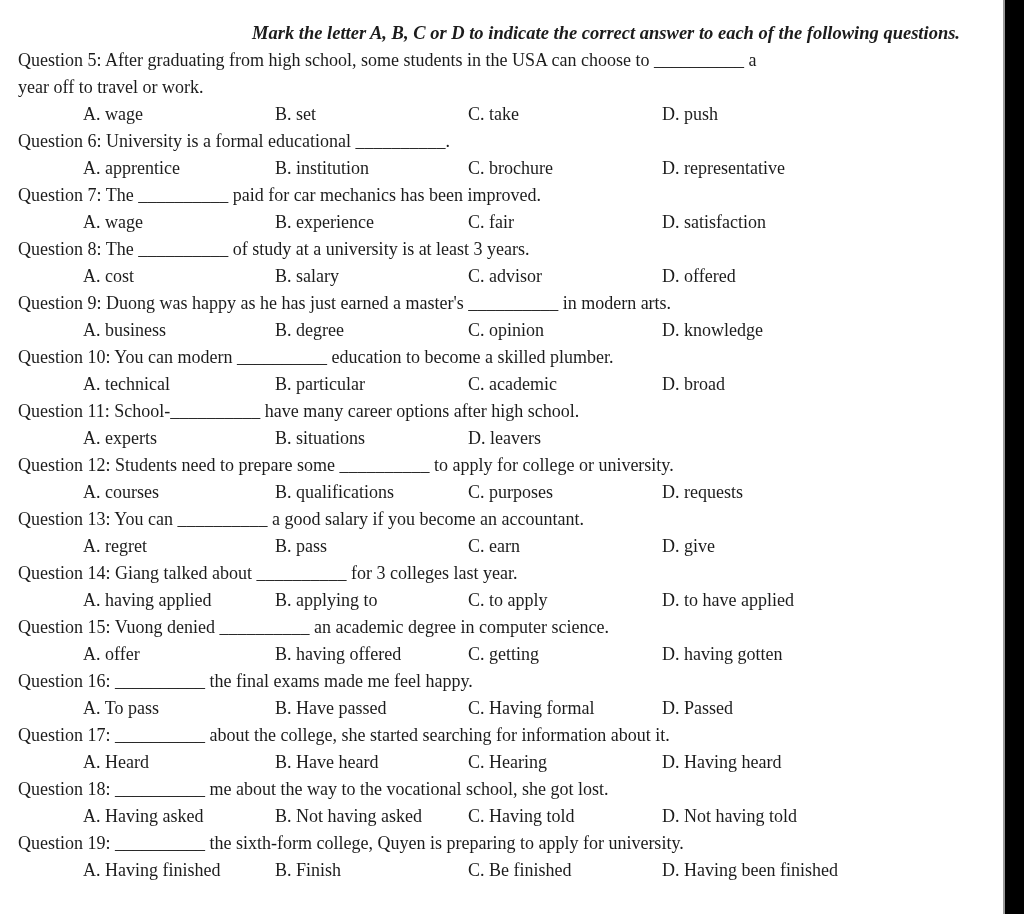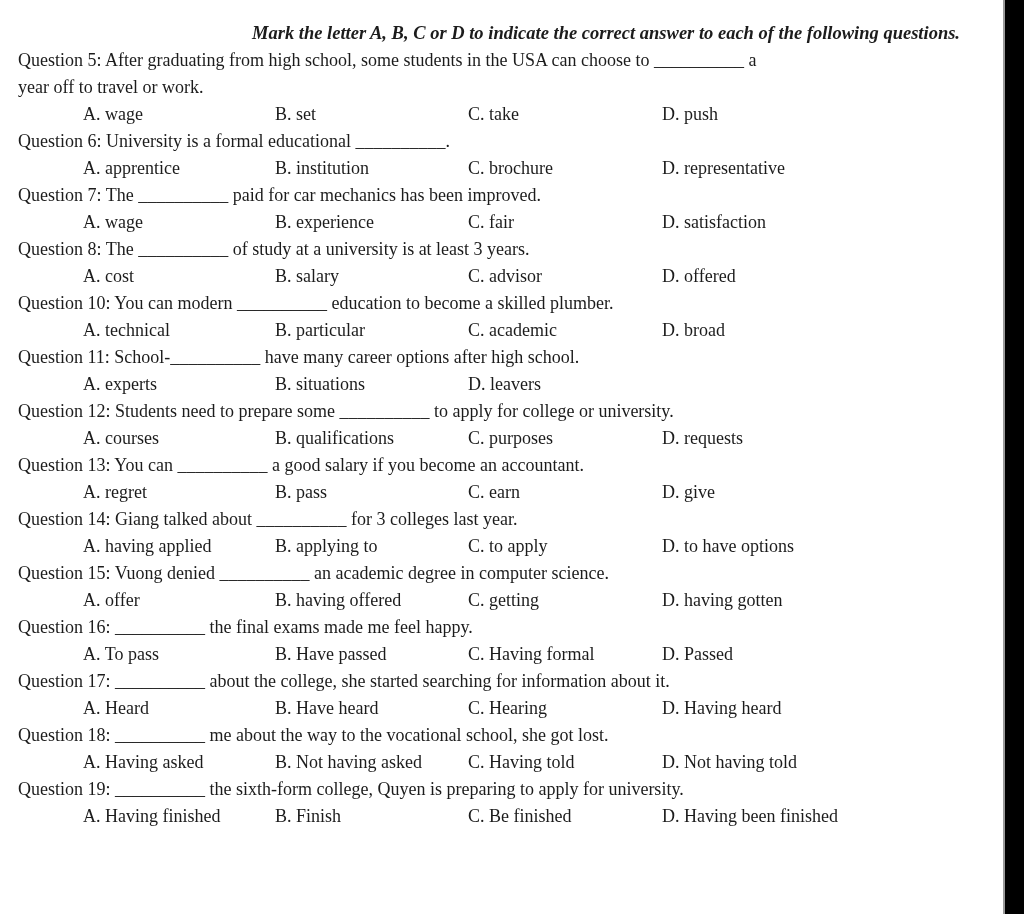--- a/index.html
+++ b/index.html
@@ -101,20 +101,30 @@
     <div class="q-text">Question 8: The __________ of study at a university is at least 3 years.</div>
     <div class="q-text2"></div>
     <div class="opts">
       <span class="opt">A. cost</span>
       <span class="opt">B. salary</span>
       <span class="opt">C. advisor</span>
       <span class="opt">D. offered</span>
     </div>
   </div>
 
+  <div class="q">
+    <div class="q-text">Question 9: Duong was happy as he has just earned a master's __________ in modern arts.</div>
+    <div class="q-text2"></div>
+    <div class="opts">
+      <span class="opt">A. business</span>
+      <span class="opt">B. degree</span>
+      <span class="opt">C. opinion</span>
+      <span class="opt">D. knowledge</span>
+    </div>
+  </div>
 
   <div class="q">
     <div class="q-text">Question 10: You can modern __________ education to become a skilled plumber.</div>
     <div class="q-text2"></div>
     <div class="opts">
       <span class="opt">A. technical</span>
       <span class="opt">B. particular</span>
       <span class="opt">C. academic</span>
       <span class="opt">D. broad</span>
     </div>
@@ -152,21 +162,21 @@
     </div>
   </div>
 
   <div class="q">
     <div class="q-text">Question 14: Giang talked about __________ for 3 colleges last year.</div>
     <div class="q-text2"></div>
     <div class="opts">
       <span class="opt">A. having applied</span>
       <span class="opt">B. applying to</span>
       <span class="opt">C. to apply</span>
-      <span class="opt">D. to have options</span>
+      <span class="opt">D. to have applied</span>
     </div>
   </div>
 
   <div class="q">
     <div class="q-text">Question 15: Vuong denied __________ an academic degree in computer science.</div>
     <div class="q-text2"></div>
     <div class="opts">
       <span class="opt">A. offer</span>
       <span class="opt">B. having offered</span>
       <span class="opt">C. getting</span>

